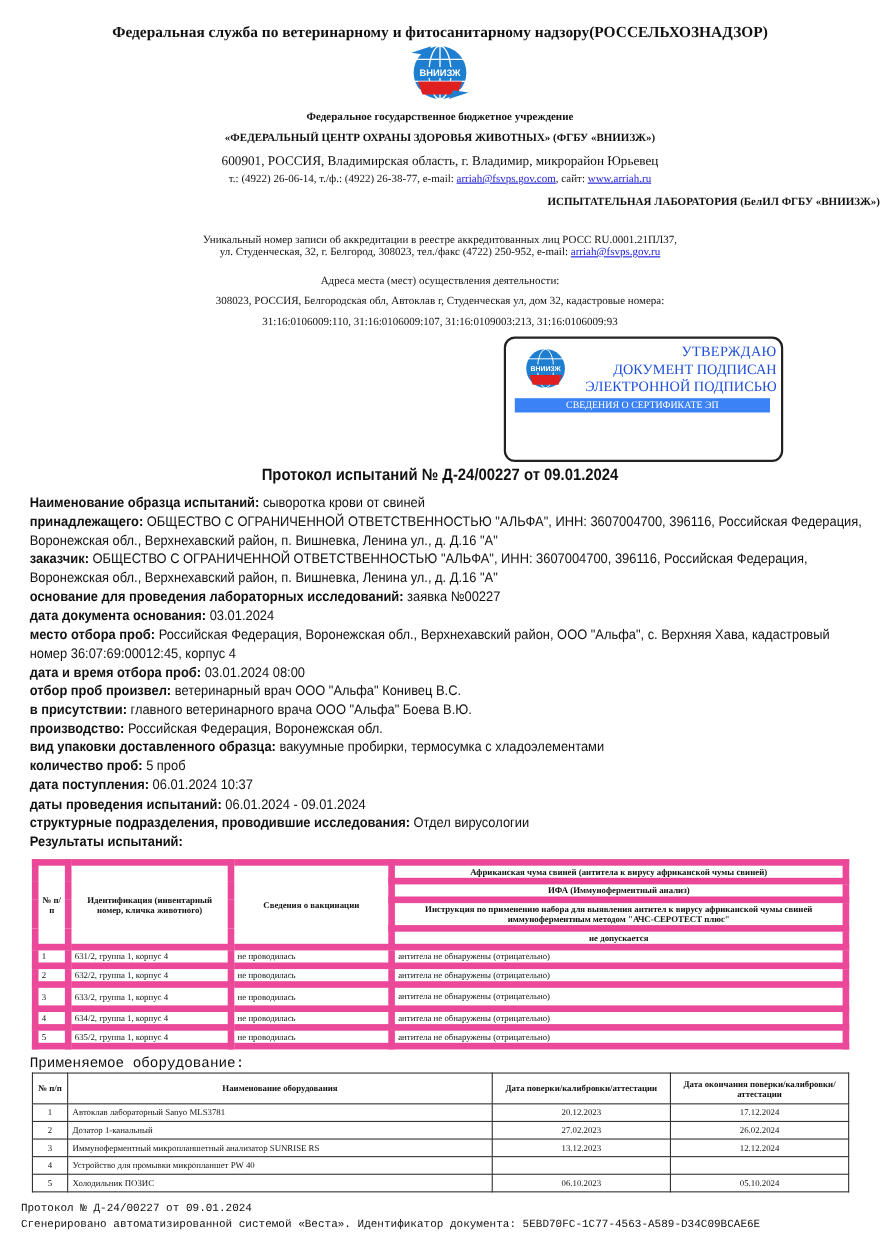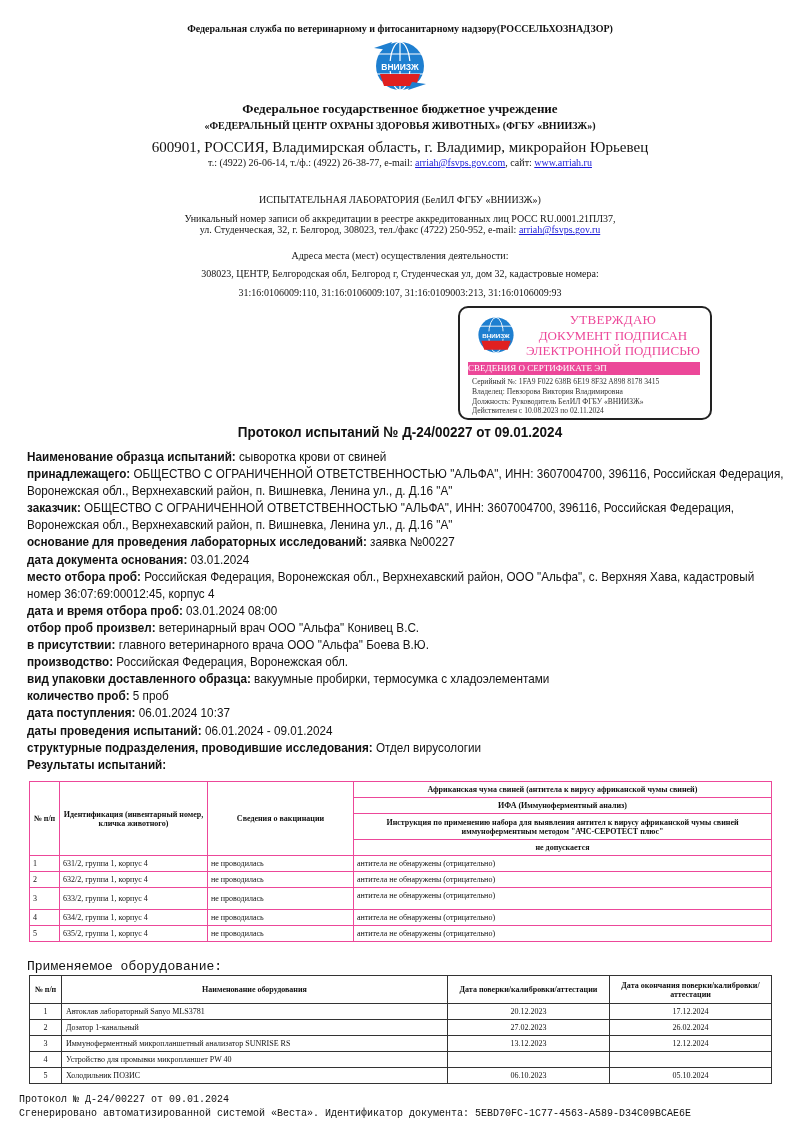--- a/index.html
+++ b/index.html
@@ -1,46 +1,46 @@
 <!DOCTYPE html>
 <html><head>
 <meta charset="utf-8">
 <style>
   * { box-sizing: border-box; margin: 0; padding: 0; }
   html, body { width: 800px; height: 1132px; background: #ffffff; }
   body { position: relative; font-family: "Liberation Serif", "DejaVu Serif", serif; color: #111; overflow: hidden; }
   .abs { position: absolute; }
   .center { left: 0; width: 800px; text-align: center; }
-  .hdr-agency { top: 23px; font-size: 10px; font-weight: bold; font-family: Liberation Serif, serif; }
+  .hdr-agency { top: 23px; font-size: 14px; font-weight: bold; font-family: Liberation Serif, serif; }
   .logo { top: 38px; left: 370px; width: 60px; height: 56px; }
-  .inst-type { top: 101px; font-size: 13px; font-weight: bold; }
+  .inst-type { top: 101px; font-size: 10px; font-weight: bold; }
   .inst-name { top: 120px; font-size: 10px; font-weight: bold; }
-  .inst-addr { top: 139px; font-size: 15px; }
+  .inst-addr { top: 139px; font-size: 12px; }
   .inst-contacts { top: 157px; font-size: 10px; }
-  .lab-name { top: 194px; font-size: 10px; font-weight: normal; }
+  .lab-name { top: 178px; font-size: 10px; font-weight: bold; text-align: right; }
   .lab-line { font-size: 10px; }
   a.lnk { color: #1a1ad8; text-decoration: underline; }
 
   .stamp { top: 306px; left: 458px; width: 254px; height: 114px; border: 2px solid #222; border-radius: 10px; }
   .stamp-logo { position: absolute; left: 14px; top: 6px; width: 44px; height: 42px; }
-  .stamp-title { position: absolute; left: 60px; right: 4px; text-align: center; color: #ec4899; }
+  .stamp-title { position: absolute; left: 60px; right: 4px; text-align: right; color: #1d4ed8; }
   .stamp-t1 { top: 4px; font-size: 13px; letter-spacing: 0.3px; }
   .stamp-t2 { top: 20px; font-size: 13px; }
   .stamp-t3 { top: 35px; font-size: 13px; }
-  .stamp-bar { position: absolute; left: 8px; right: 10px; top: 54px; height: 13px; background: #ec4899; color: #fff; font-size: 9px; text-align: left; line-height: 13px; }
+  .stamp-bar { position: absolute; left: 8px; right: 10px; top: 54px; height: 13px; background: #3b82f6; color: #fff; font-size: 9px; text-align: center; line-height: 13px; }
   .stamp-info { position: absolute; left: 12px; top: 69px; font-size: 7.6px; line-height: 9.8px; color: #333; }
 
   .proto-title { top: 423px; font-size: 15px; font-weight: bold; font-family: "Liberation Sans", "DejaVu Sans", sans-serif; transform: scaleX(0.9); }
 
   .fields { top: 449px; left: 27px; width: 760px; font-family: "Liberation Sans", "DejaVu Sans", sans-serif; font-size: 12.6px; line-height: 17.1px; transform-origin: left top; transform: scaleX(0.93); width: 817px; }
   .fields b { font-weight: bold; }
 
   table { border-collapse: collapse; }
   .res-table { position: absolute; top: 781px; left: 29px; width: 743px; font-size: 8px; }
-  .res-table td, .res-table th { border: 1px solid #ec4899; vertical-align: middle; padding: 1px 3px; }
+  .res-table td, .res-table th { border: 6px solid #ec4899; vertical-align: middle; padding: 1px 3px; }
   .res-table th { font-weight: bold; font-size: 8px; }
   .res-table .hrow { height: 16px; }
   .res-table .drow { height: 16px; }
   .res-table .drow.tall { height: 22px; }
   .res-table .drow.tall td.top { vertical-align: top; padding-top: 3px; }
 
   .equip-label { top: 959px; left: 27px; font-size: 13px; font-family: Liberation Mono, monospace; }
   .eq-table { position: absolute; top: 975px; left: 29px; width: 743px; font-size: 8px; }
   .eq-table td, .eq-table th { border: 1px solid #333; vertical-align: middle; padding: 1px 4px; }
   .eq-table th { font-weight: bold; text-align: center; height: 28px; }
@@ -80,46 +80,40 @@
 <div class="abs center inst-contacts">
   <span>т.: (4922) 26-06-14, т./ф.: (4922) 26-38-77, e-mail: </span><a class="lnk">arriah@fsvps.gov.com</a><span>, сайт: </span><a class="lnk">www.arriah.ru</a>
 </div>
 
 <div class="abs center lab-name">ИСПЫТАТЕЛЬНАЯ ЛАБОРАТОРИЯ (БелИЛ ФГБУ «ВНИИЗЖ»)</div>
 <div class="abs center lab-line" style="top:213px;">Уникальный номер записи об аккредитации в реестре аккредитованных лиц РОСС RU.0001.21ПЛ37,</div>
 <div class="abs center lab-line" style="top:224px;">
   <span>ул. Студенческая, 32, г. Белгород, 308023, тел./факс (4722) 250-952, e-mail: </span><a class="lnk">arriah@fsvps.gov.ru</a>
 </div>
 <div class="abs center lab-line" style="top:250px;">Адреса места (мест) осуществления деятельности:</div>
-<div class="abs center lab-line" style="top:268px;">308023, ЦЕНТР, Белгородская обл, Белгород г, Студенческая ул, дом 32, кадастровые номера:</div>
+<div class="abs center lab-line" style="top:268px;">308023, РОССИЯ, Белгородская обл, Автоклав г, Студенческая ул, дом 32, кадастровые номера:</div>
 <div class="abs center lab-line" style="top:287px;">31:16:0106009:110, 31:16:0106009:107, 31:16:0109003:213, 31:16:0106009:93</div>
 
 <div class="abs stamp">
   <div class="stamp-logo">
     <svg width="44" height="42" viewBox="0 0 60 56">
       <circle cx="30" cy="28" r="24" fill="#1e7fd0"></circle>
       <g stroke="#fff" stroke-width="1.2" fill="none">
         <ellipse cx="30" cy="28" rx="10" ry="24"></ellipse>
         <line x1="8" y1="16" x2="52" y2="16"></line>
       </g>
       <path d="M10 36 L50 36 L46 48 L14 48 Z" fill="#e02020"></path>
       <rect x="10" y="23" width="40" height="10" fill="#1e7fd0"></rect>
       <text x="30" y="31.5" font-size="8.5" font-weight="bold" fill="#fff" text-anchor="middle" font-family="Liberation Sans, sans-serif">ВНИИЗЖ</text>
     </svg>
   </div>
   <div class="stamp-title stamp-t1">УТВЕРЖДАЮ</div>
   <div class="stamp-title stamp-t2">ДОКУМЕНТ ПОДПИСАН</div>
   <div class="stamp-title stamp-t3">ЭЛЕКТРОННОЙ ПОДПИСЬЮ</div>
   <div class="stamp-bar">СВЕДЕНИЯ О СЕРТИФИКАТЕ ЭП</div>
-  <div class="stamp-info">
-    <div>Серийный №: 1FA9 F022 638B 6E19 8F32 A898 8178 3415</div>
-    <div>Владелец: Певзорова Виктория Владимировна</div>
-    <div>Должность: Руководитель БелИЛ ФГБУ «ВНИИЗЖ»</div>
-    <div>Действителен с 10.08.2023 по 02.11.2024</div>
-  </div>
 </div>
 
 <div class="abs center proto-title">Протокол испытаний № Д-24/00227 от 09.01.2024</div>
 
 <div class="abs fields">
   <div><b>Наименование образца испытаний:</b><span> сыворотка крови от свиней</span></div>
   <div><b>принадлежащего:</b><span> ОБЩЕСТВО С ОГРАНИЧЕННОЙ ОТВЕТСТВЕННОСТЬЮ "АЛЬФА", ИНН: 3607004700, 396116, Российская Федерация, Воронежская обл., Верхнехавский район, п. Вишневка, Ленина ул., д. Д.16 "А"</span></div>
   <div><b>заказчик:</b><span> ОБЩЕСТВО С ОГРАНИЧЕННОЙ ОТВЕТСТВЕННОСТЬЮ "АЛЬФА", ИНН: 3607004700, 396116, Российская Федерация, Воронежская обл., Верхнехавский район, п. Вишневка, Ленина ул., д. Д.16 "А"</span></div>
   <div><b>основание для проведения лабораторных исследований:</b><span> заявка №00227</span></div>
   <div><b>дата документа основания:</b><span> 03.01.2024</span></div>

